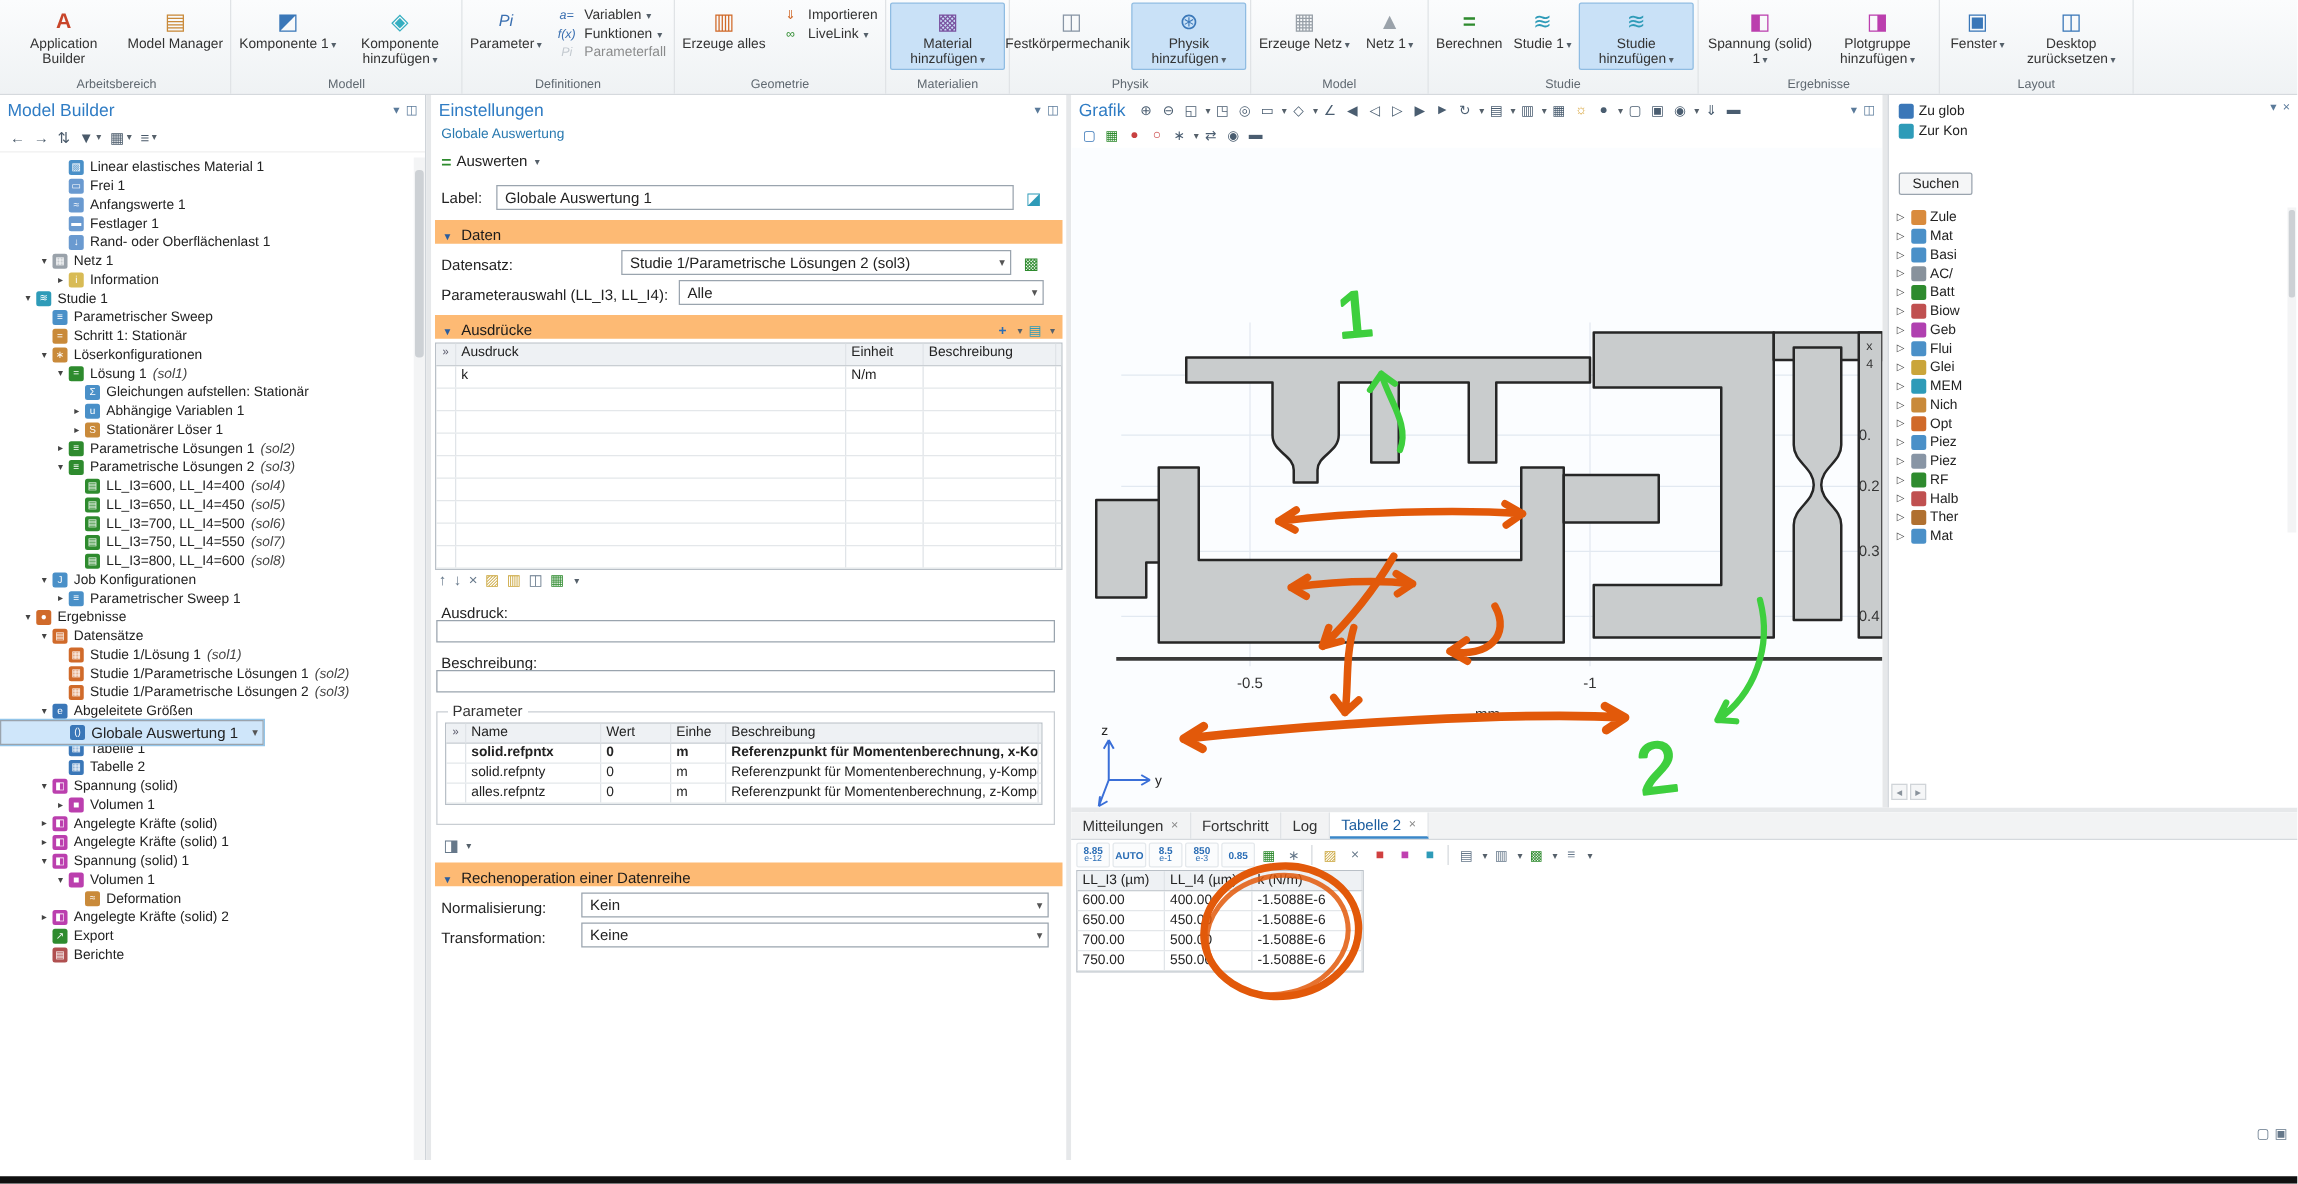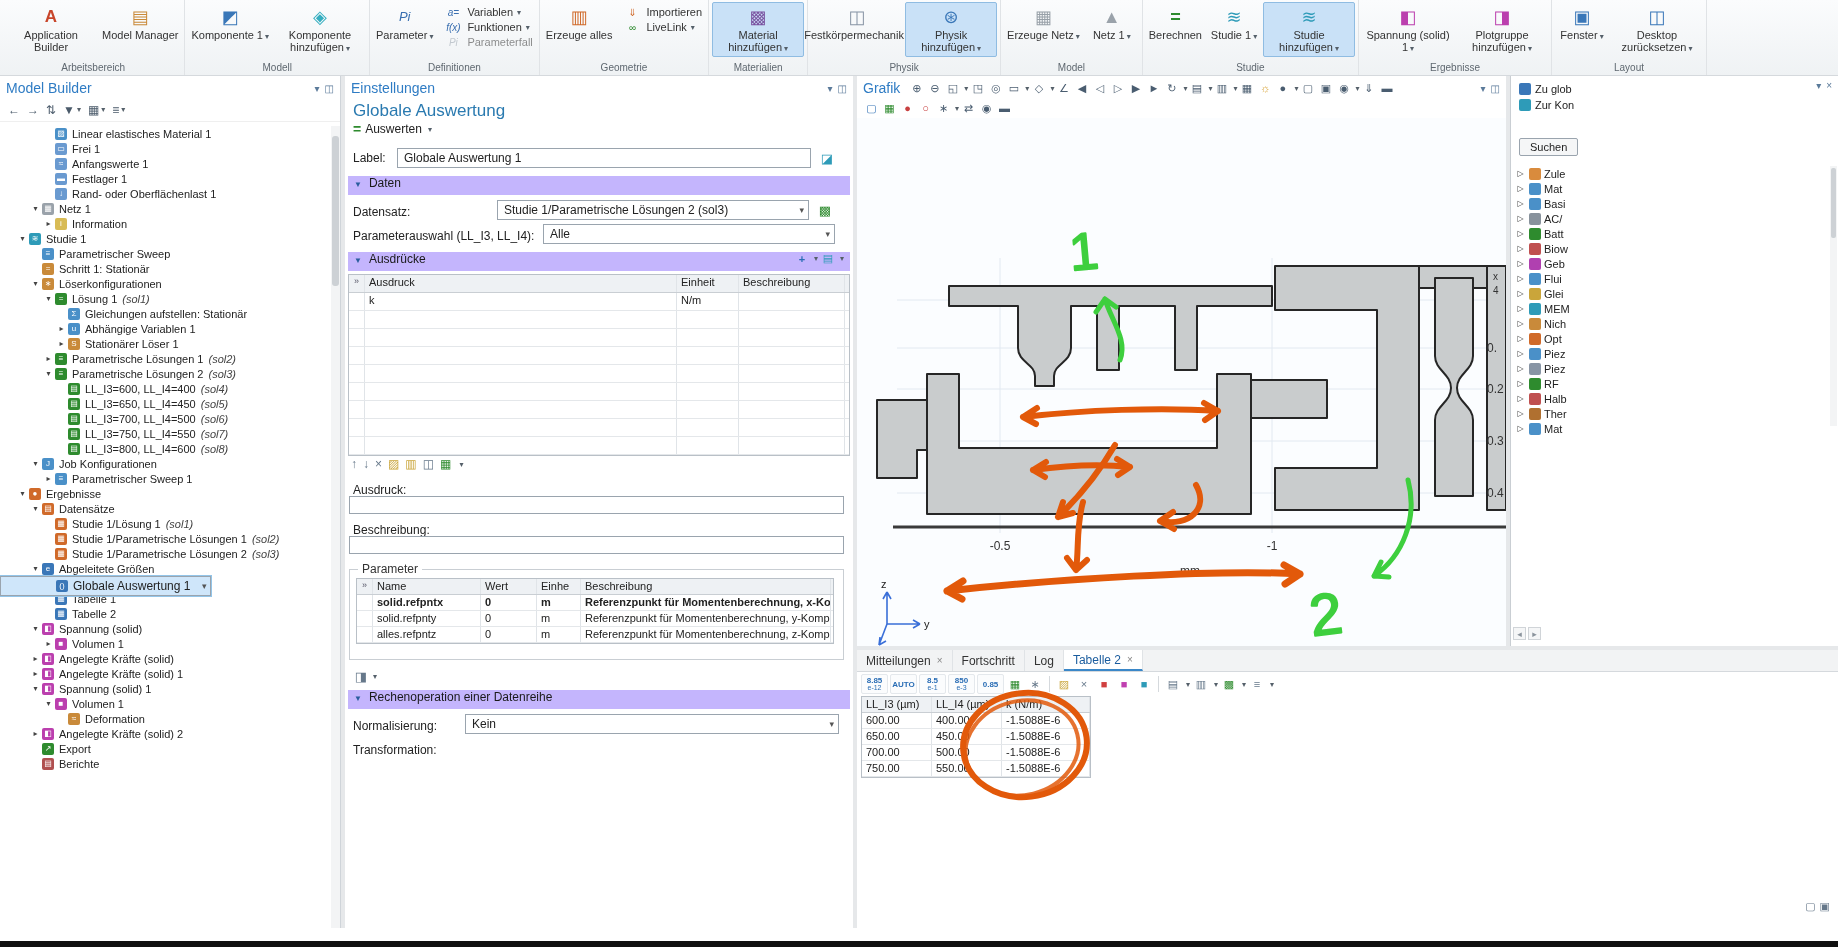--- a/index.html
+++ b/index.html
@@ -46,33 +46,33 @@
   .arr{width:11px;font-size:8px;color:#444;text-align:center;flex:none}
   .ticon{width:12px;height:12px;border-radius:2px;flex:none;margin:0 3px 0 1px;
     display:flex;align-items:center;justify-content:center;font-size:8px;color:#fff;line-height:12px}
   .tlabel{padding:0 2px}
   .suffix{font-style:italic;color:#444;margin-left:3px}
   #mbscroll{position:absolute;right:0;top:50px;bottom:0;width:9px;background:#f3f4f5}
   #mbthumb{position:absolute;left:1px;top:10px;width:7px;height:150px;background:#cdd1d5;border-radius:3px}
 
   
   #setpanel{left:345px;top:76px;width:508px;height:852px}
-  #set-sub{position:absolute;left:8px;top:25px;color:#2a7ab0;font-size:17px}
+  #set-sub{position:absolute;left:8px;top:25px;color:#2a7ab0;font-size:11px}
   #set-eval{position:absolute;left:8px;top:45px;display:flex;align-items:center;gap:4px;font-size:12px}
   [data-name="evaluate-icon"]::before{content:"=";color:#2e8b2e;font-weight:bold;font-size:14px}
   .flabel{position:absolute;height:20px;line-height:20px;font-size:12px;color:#222;white-space:nowrap}
   .inp,.sel{position:absolute;height:20px;border:1px solid #9aa4ae;background:#fff;
     display:flex;align-items:center;padding:0 6px;font-size:12px;white-space:nowrap;overflow:hidden}
   .sel{padding-right:18px}
   .sel::after{content:"▾";position:absolute;right:4px;top:4px;font-size:9px;color:#555}
   .mini{position:absolute;width:20px;height:20px;display:flex;align-items:center;justify-content:center;font-size:13px}
   [data-name="equation-view-icon"]::before{content:"◪";color:#2e9bb8}
   [data-name="plot-dataset-icon"]::before{content:"▩";color:#2e8b2e}
-  .secbar{position:absolute;left:3px;right:3px;height:19px;background:#c4b5fd;
-    display:flex;align-items:flex-start;padding:0 6px;font-size:12px;color:#1a1a1a}
+  .secbar{position:absolute;left:3px;right:3px;height:19px;background:#fdba74;
+    display:flex;align-items:flex-end;padding:0 6px;font-size:12px;color:#1a1a1a}
   .tri::before{content:"▼";font-size:8px;color:#2a5d9e;margin-right:7px}
   .sbicons{margin-left:auto;display:flex;align-items:center;gap:3px}
   .sbi{width:14px;text-align:center;font-size:11px}
   [data-name="add-expression-icon"]::before{content:"+";color:#2a6db5;font-weight:bold}
   [data-name="insert-expression-icon"]::before{content:"▤";color:#2e9bb8}
   [data-name="parameter-menu-icon"]::before{content:"◨";color:#66788a}
 
   .grid{position:absolute;border:1px solid #b9c0c7;background:#fff;font-size:11px}
   .g-row{display:flex;border-bottom:1px solid #e4e7ea;align-items:stretch}
   .g-head{background:#eef1f4;border-bottom:1px solid #c9ced3}
@@ -703,20 +703,23 @@
 
     <div class="secbar" style="top:614px" data-name="section-rechenoperation">
       <span class="tri" data-name="section-collapse-icon"></span>
       <span>Rechenoperation einer Datenreihe</span>
     </div>
     <span class="flabel" style="left:8px;top:640px" data-name="normalisierung-label">Normalisierung:</span>
     <div class="sel" style="left:120px;top:638px;width:374px" data-name="normalisierung-select">
         <span>Kein</span>
       </div>
     <span class="flabel" style="left:8px;top:664px" data-name="transformation-label">Transformation:</span>
+    <div class="sel" style="left:120px;top:662px;width:374px" data-name="transformation-select">
+        <span>Keine</span>
+      </div>
   </div>
 
   <div class="abs splitter" style="left:853px;top:76px;width:4px;height:852px" data-name="splitter-middle"></div>
 
   <div id="gfxpanel" class="abs panel" data-name="graphics-panel">
     <div class="phead" data-name="graphics-header">
       <span class="ptitle" data-name="graphics-title">Grafik</span>
       <span class="gicons" id="gfx-row1">
           <span class="gicon" data-name="zoom-in-icon">⊕</span>
           <span class="gicon" data-name="zoom-out-icon">⊖</span>

